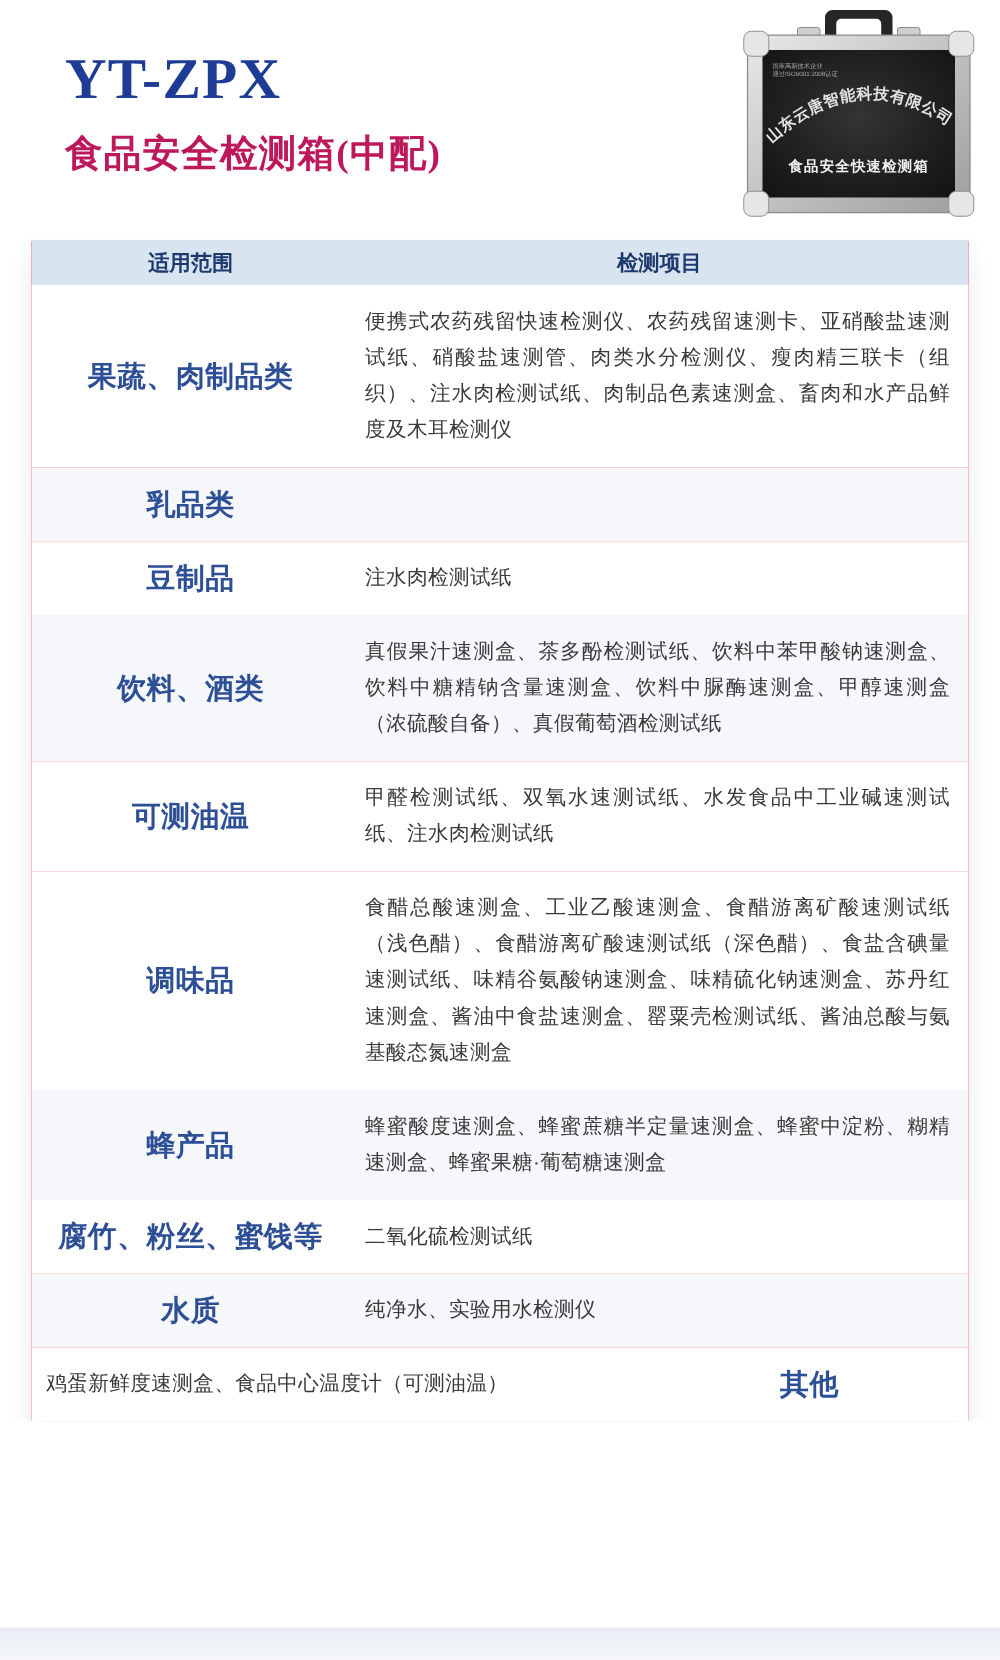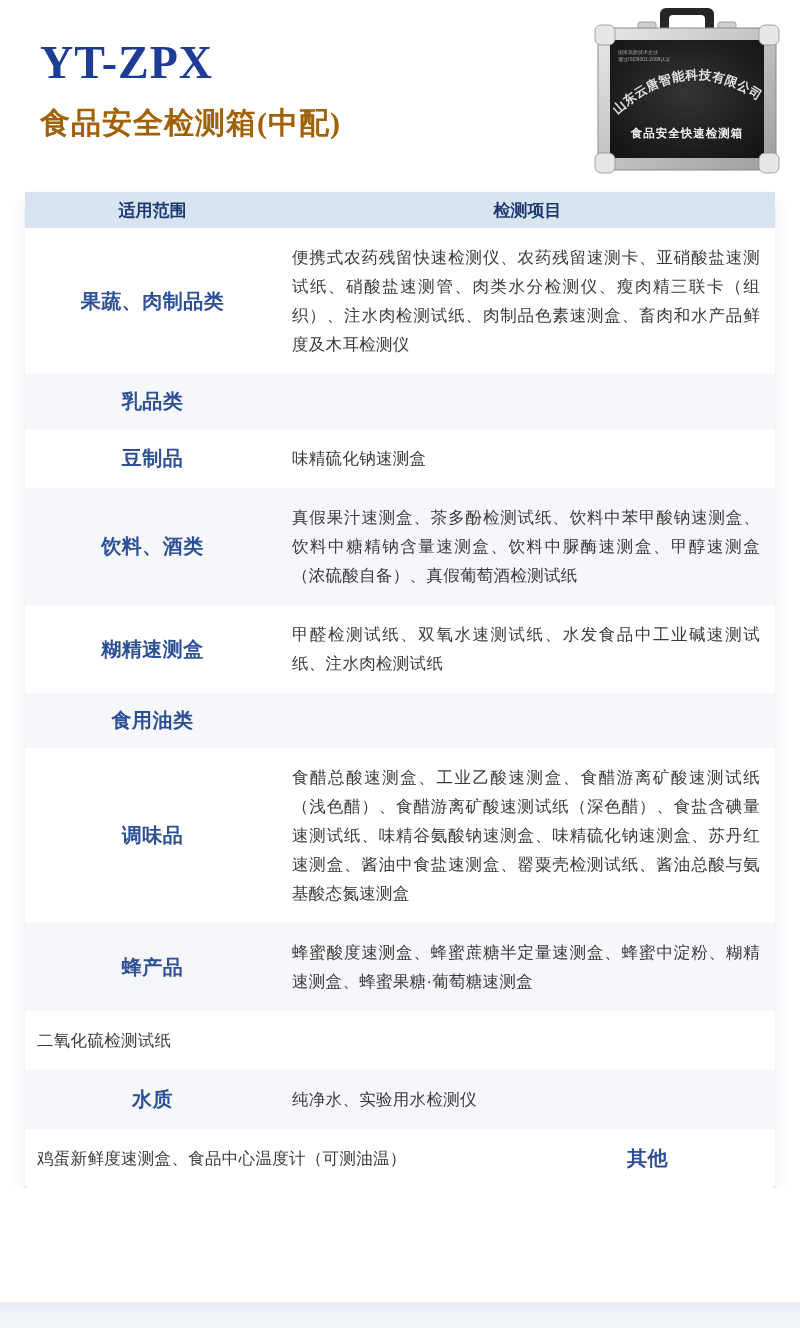--- a/index.html
+++ b/index.html
@@ -5,28 +5,28 @@
   html,body{margin:0;padding:0;}
   body{
     width:800px;min-height:1328px;background:#ffffff;
     font-family:"Liberation Sans","DejaVu Sans",sans-serif;
     -webkit-font-smoothing:antialiased;
   }
   .page{width:800px;min-height:1328px;position:relative;display:flex;flex-direction:column;}
 
   
   .hero{position:relative;height:192px;width:100%;}
-  .hero-text{position:absolute;left:40px;top:38px;}
+  .hero-text{position:absolute;left:52px;top:38px;}
   .model{
     font-family:"Liberation Serif","DejaVu Serif",serif;
     font-weight:bold;font-size:46px;letter-spacing:1px;color:#1e3c96;line-height:1.1;
   }
   .product-title{
     font-family:"Liberation Serif","DejaVu Serif",serif;
-    font-weight:bold;font-size:30px;color:#a16207;margin-top:14px;letter-spacing:1px;
+    font-weight:bold;font-size:30px;color:#be185d;margin-top:14px;letter-spacing:1px;
   }
   .case-wrap{position:absolute;right:8px;top:4px;width:210px;height:172px;}
 
   
   .table{
     width:750px;margin:0 auto;flex:0 0 auto;
     box-shadow:0 8px 18px rgba(40,60,100,0.10);
     border-radius:2px;overflow:hidden;background:#ef4444;
   }
   .thead{
@@ -34,21 +34,21 @@
     color:#1d3a6e;font-size:17px;font-weight:bold;
   }
   .th{display:flex;align-items:center;justify-content:center;}
   .th.c1{width:255px;}
   .th.c2{flex:1;}
   .tr{display:flex;background:#ffffff;}
   .tbody .tr:nth-child(even){background:#f5f7fa;}
   .td{box-sizing:border-box;justify-content:flex-end;}
   .td.scope{
     width:255px;display:flex;align-items:center;justify-content:center;
-    color:#2d4f96;font-size:20px;font-weight:bold;text-align:center;
+    color:#2d4f96;font-size:23px;font-weight:bold;text-align:center;
     padding:14px 6px;letter-spacing:0.5px;
   }
   .td.items{
     flex:1;color:#3a3a3a;font-size:16.5px;line-height:29px;
     padding:15px 15px 15px 12px;text-align:justify;letter-spacing:0.3px;
     display:flex;align-items:center;
   }
   .td.items > span{display:block;width:100%;}
 
   .page-foot{
@@ -131,51 +131,51 @@
         <div class="td items">
             <span>便携式农药残留快速检测仪、农药残留速测卡、亚硝酸盐速测试纸、硝酸盐速测管、肉类水分检测仪、瘦肉精三联卡（组织）、注水肉检测试纸、肉制品色素速测盒、畜肉和水产品鲜度及木耳检测仪</span>
           </div>
       </div>
       <div class="tr">
         <div class="td scope">乳品类</div>
       </div>
       <div class="tr">
         <div class="td scope">豆制品</div>
         <div class="td items">
-            <span>味精硫化钠速测盒</span>
+            <span>注水肉检测试纸</span>
           </div>
       </div>
       <div class="tr">
         <div class="td scope">饮料、酒类</div>
         <div class="td items">
             <span>真假果汁速测盒、茶多酚检测试纸、饮料中苯甲酸钠速测盒、饮料中糖精钠含量速测盒、饮料中脲酶速测盒、甲醇速测盒（浓硫酸自备）、真假葡萄酒检测试纸</span>
           </div>
       </div>
       <div class="tr">
-        <div class="td scope">糊精速测盒</div>
+        <div class="td scope">可测油温</div>
         <div class="td items">
             <span>甲醛检测试纸、双氧水速测试纸、水发食品中工业碱速测试纸、注水肉检测试纸</span>
           </div>
       </div>
       <div class="tr">
-        <div class="td scope">食用油类</div>
       </div>
       <div class="tr">
         <div class="td scope">调味品</div>
         <div class="td items">
             <span>食醋总酸速测盒、工业乙酸速测盒、食醋游离矿酸速测试纸（浅色醋）、食醋游离矿酸速测试纸（深色醋）、食盐含碘量速测试纸、味精谷氨酸钠速测盒、味精硫化钠速测盒、苏丹红速测盒、酱油中食盐速测盒、罂粟壳检测试纸、酱油总酸与氨基酸态氮速测盒</span>
           </div>
       </div>
       <div class="tr">
         <div class="td scope">蜂产品</div>
         <div class="td items">
             <span>蜂蜜酸度速测盒、蜂蜜蔗糖半定量速测盒、蜂蜜中淀粉、糊精速测盒、蜂蜜果糖·葡萄糖速测盒</span>
           </div>
       </div>
       <div class="tr">
+        <div class="td scope">腐竹、粉丝、蜜饯等</div>
         <div class="td items">
             <span>二氧化硫检测试纸</span>
           </div>
       </div>
       <div class="tr">
         <div class="td scope">水质</div>
         <div class="td items">
             <span>纯净水、实验用水检测仪</span>
           </div>
       </div>

